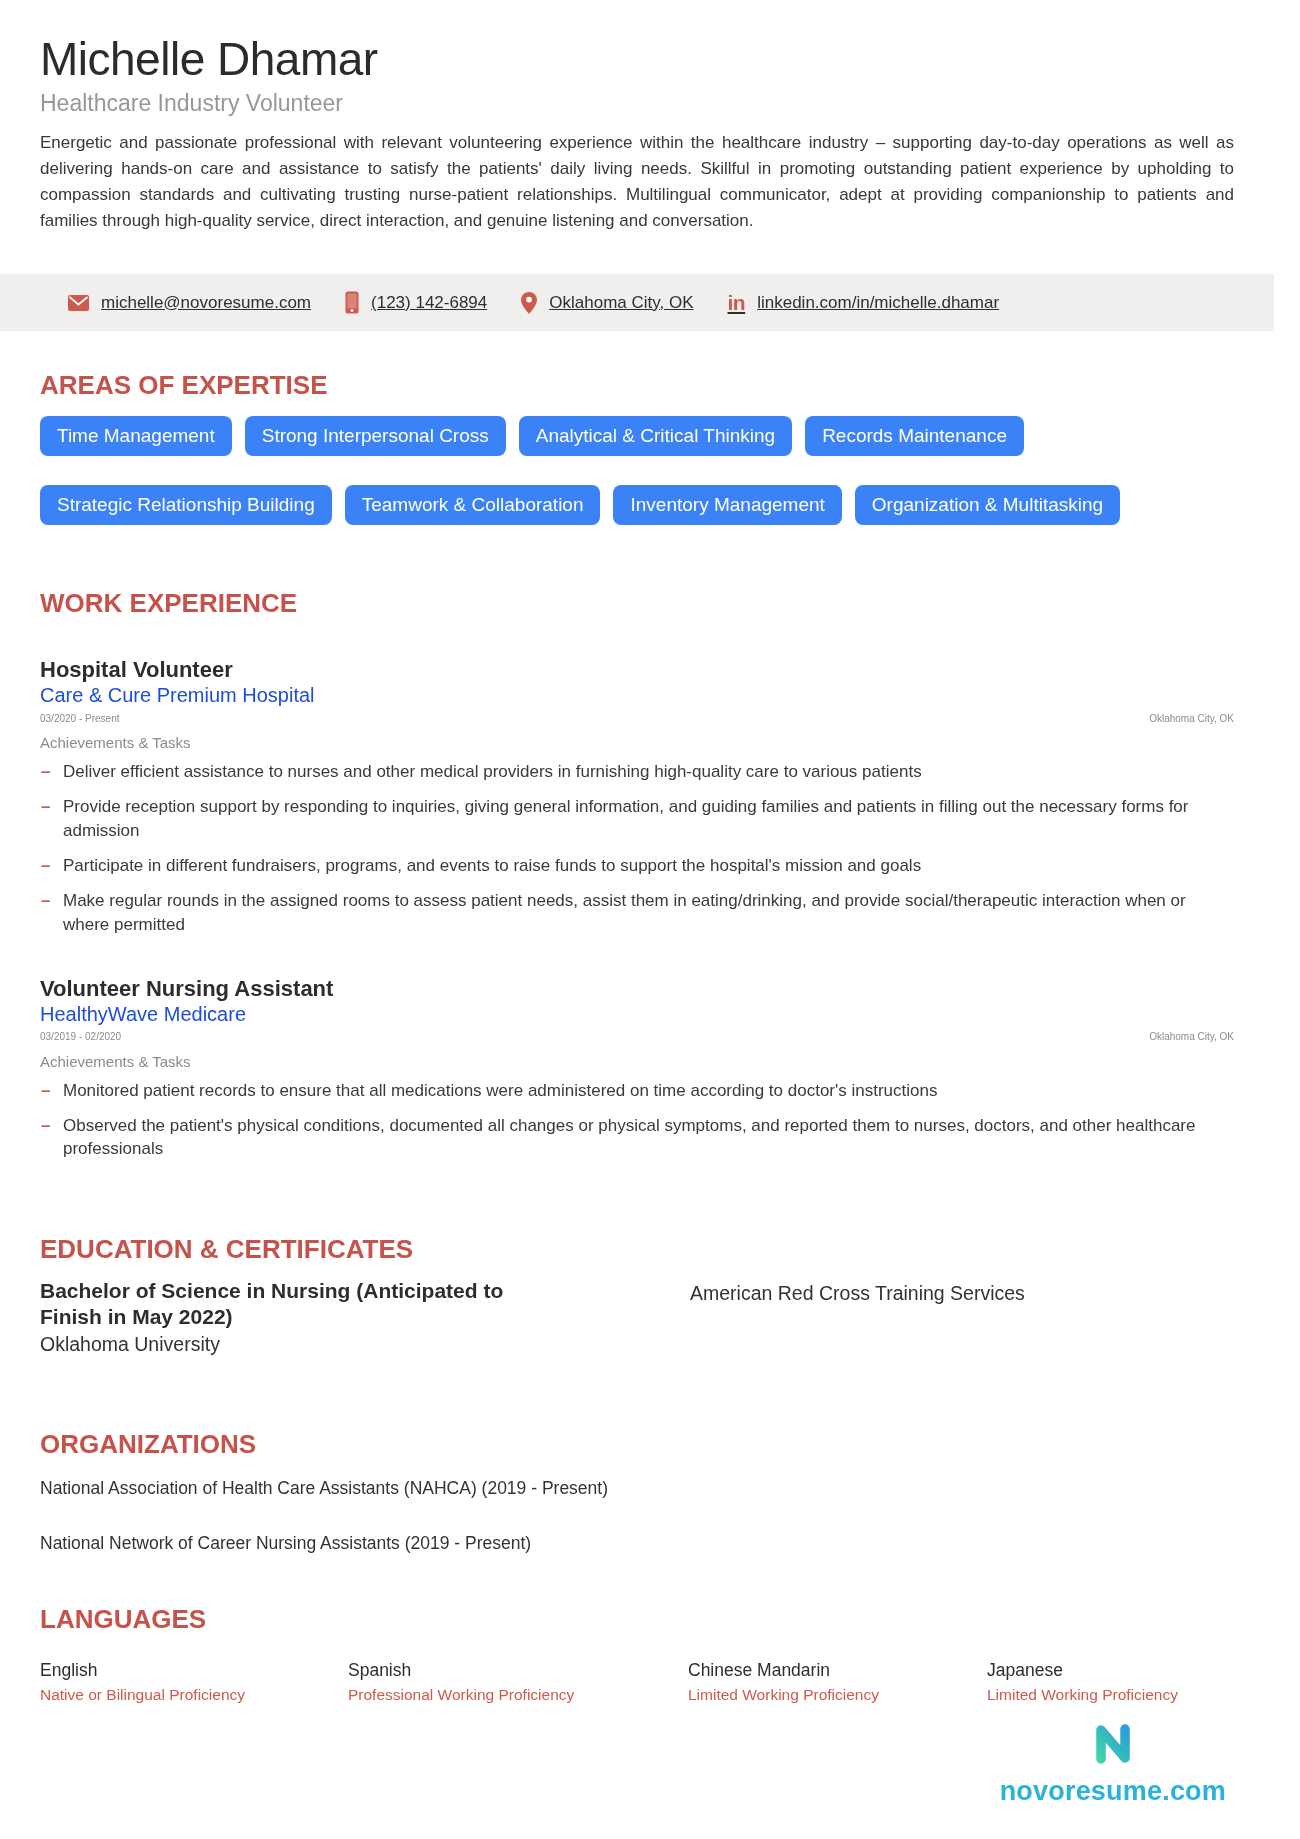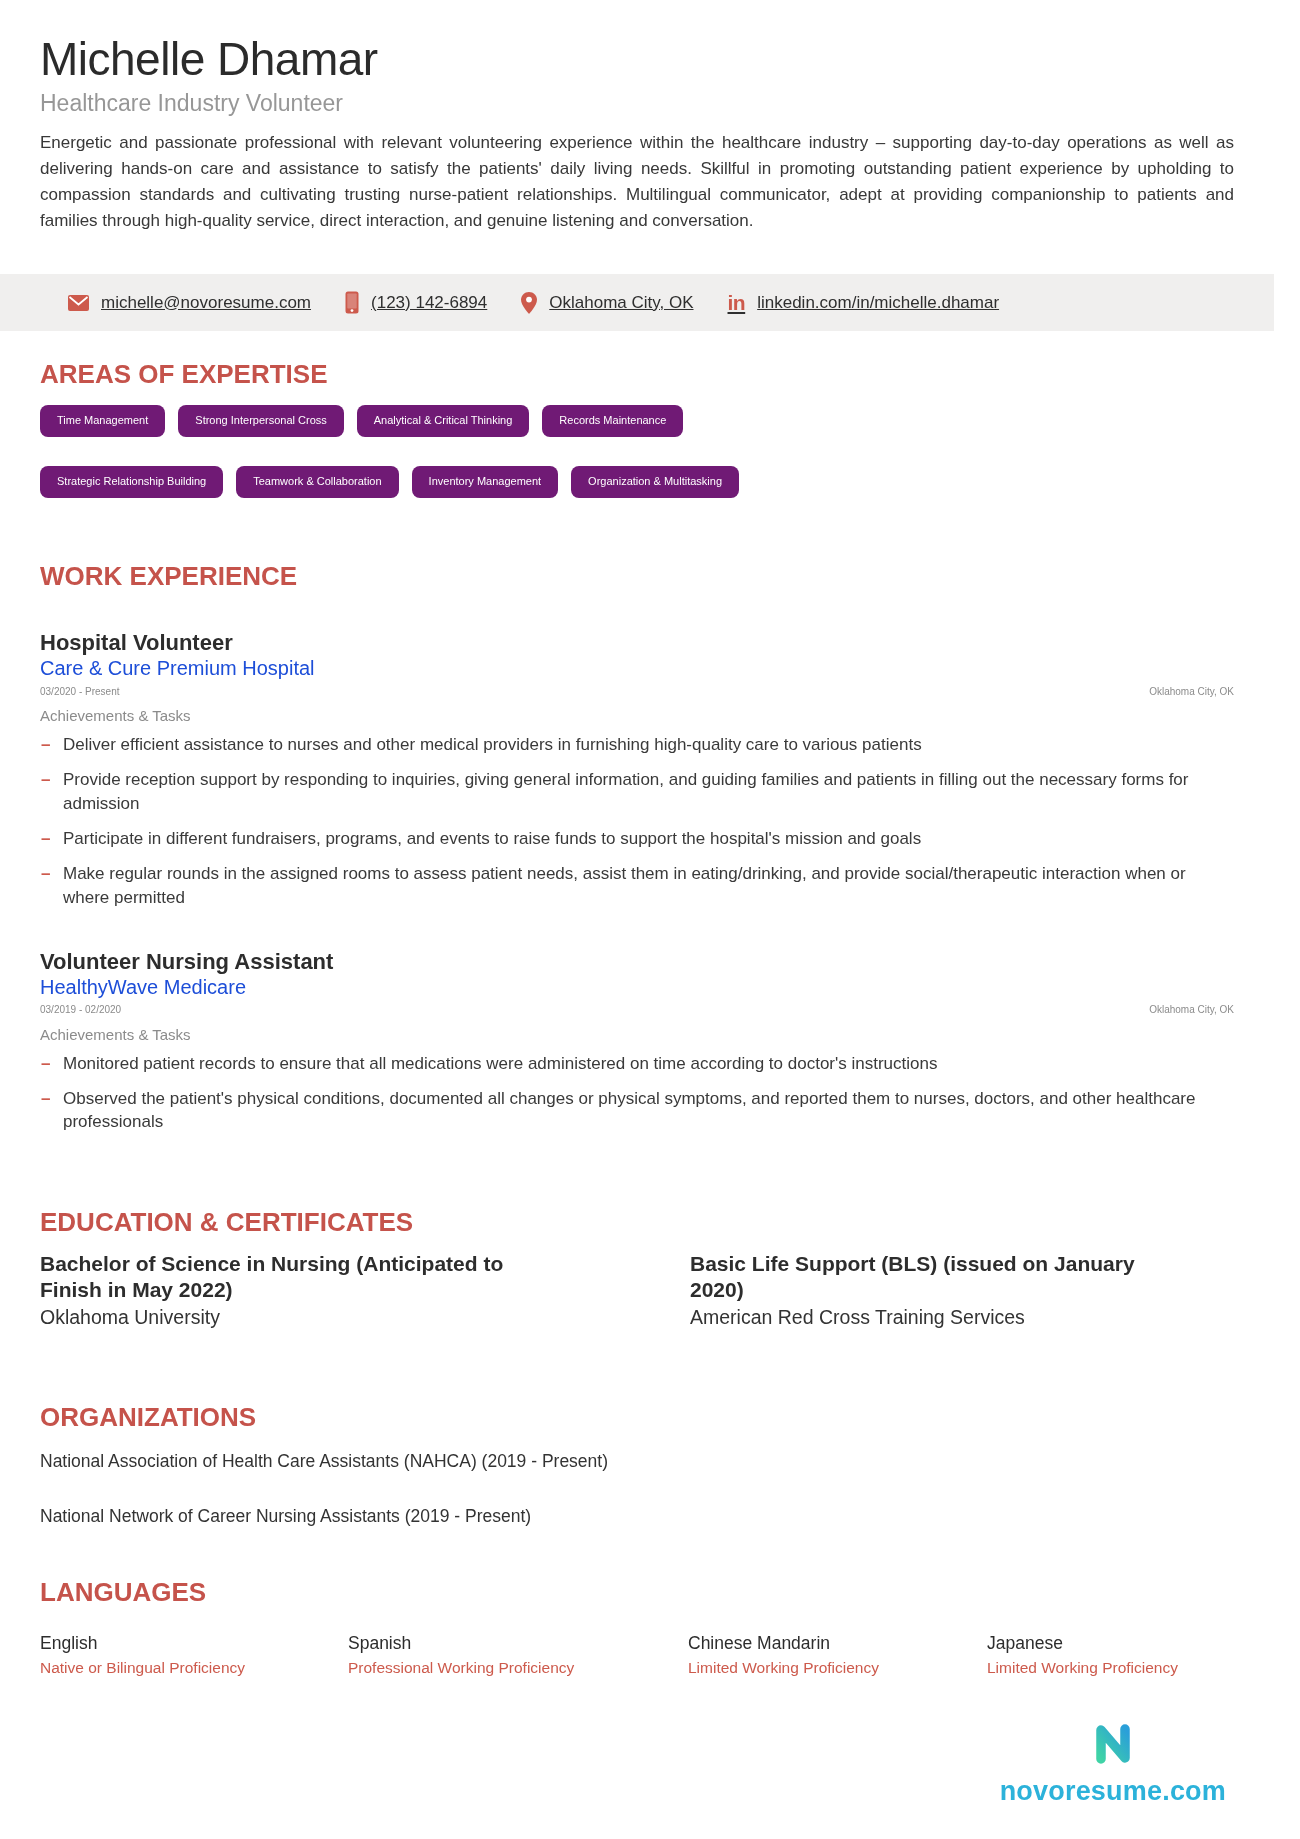--- a/index.html
+++ b/index.html
@@ -67,33 +67,33 @@
     line-height: 1;
     letter-spacing: -0.5px;
   }
   
   .section-heading {
     font-size: 26px;
     font-weight: 700;
     color: #c5534b;
     line-height: 1.1;
   }
-  .h-expertise { margin-top: 29px; }
+  .h-expertise { margin-top: 40px; }
   .h-work { margin-top: 64px; }
   .h-education { margin-top: 74px; }
   .h-organizations { margin-top: 72px; }
   .h-languages { margin-top: 50px; }
   
   .tag-row { display: flex; gap: 13px; }
   .tag-row.first { margin-top: 16px; }
   .tag-row.second { margin-top: 29px; }
   .tag {
-    background: #701a75;
+    background: #3b82f6;
     color: #ffffff;
-    font-size: 11px;
+    font-size: 19px;
     line-height: 1;
     padding: 10px 17px 11px;
     border-radius: 8px;
     white-space: nowrap;
   }
   
   .job { margin-top: 21px; }
   .job + .job { margin-top: 40px; }
   .job-title { font-size: 22px; font-weight: 700; color: #2d2d2d; line-height: 1.18; margin-top: 40px; }
   .job-company { font-size: 20px; color: #1d4ed8; line-height: 1.22; }
@@ -250,21 +250,20 @@
     </ul>
   </div>
 
   <h2 class="section-heading h-education">EDUCATION &amp; CERTIFICATES</h2>
   <div class="edu-grid">
     <div class="edu-item">
       <div class="edu-title">Bachelor of Science in Nursing (Anticipated to Finish in May 2022)</div>
       <div class="edu-org">Oklahoma University</div>
     </div>
     <div class="edu-item">
-      <div class="edu-title">Basic Life Support (BLS) (issued on January 2020)</div>
       <div class="edu-org">American Red Cross Training Services</div>
     </div>
   </div>
 
   <h2 class="section-heading h-organizations">ORGANIZATIONS</h2>
   <div class="org-list">
     <div class="org-item">National Association of Health Care Assistants (NAHCA) (2019 - Present)</div>
     <div class="org-item">National Network of Career Nursing Assistants (2019 - Present)</div>
   </div>
 

